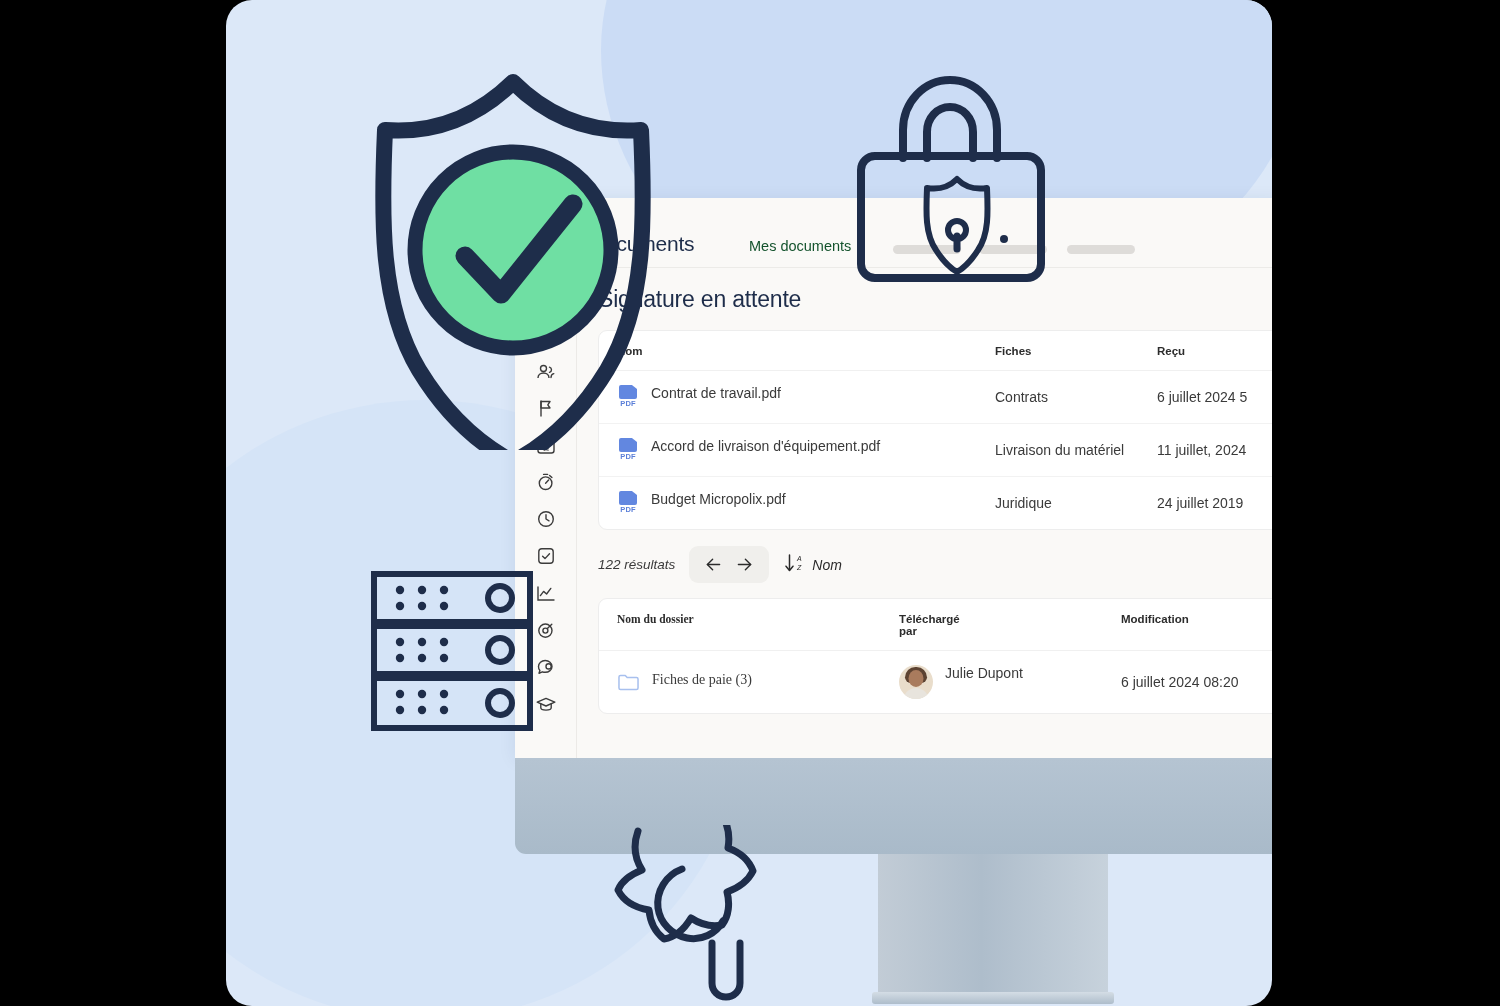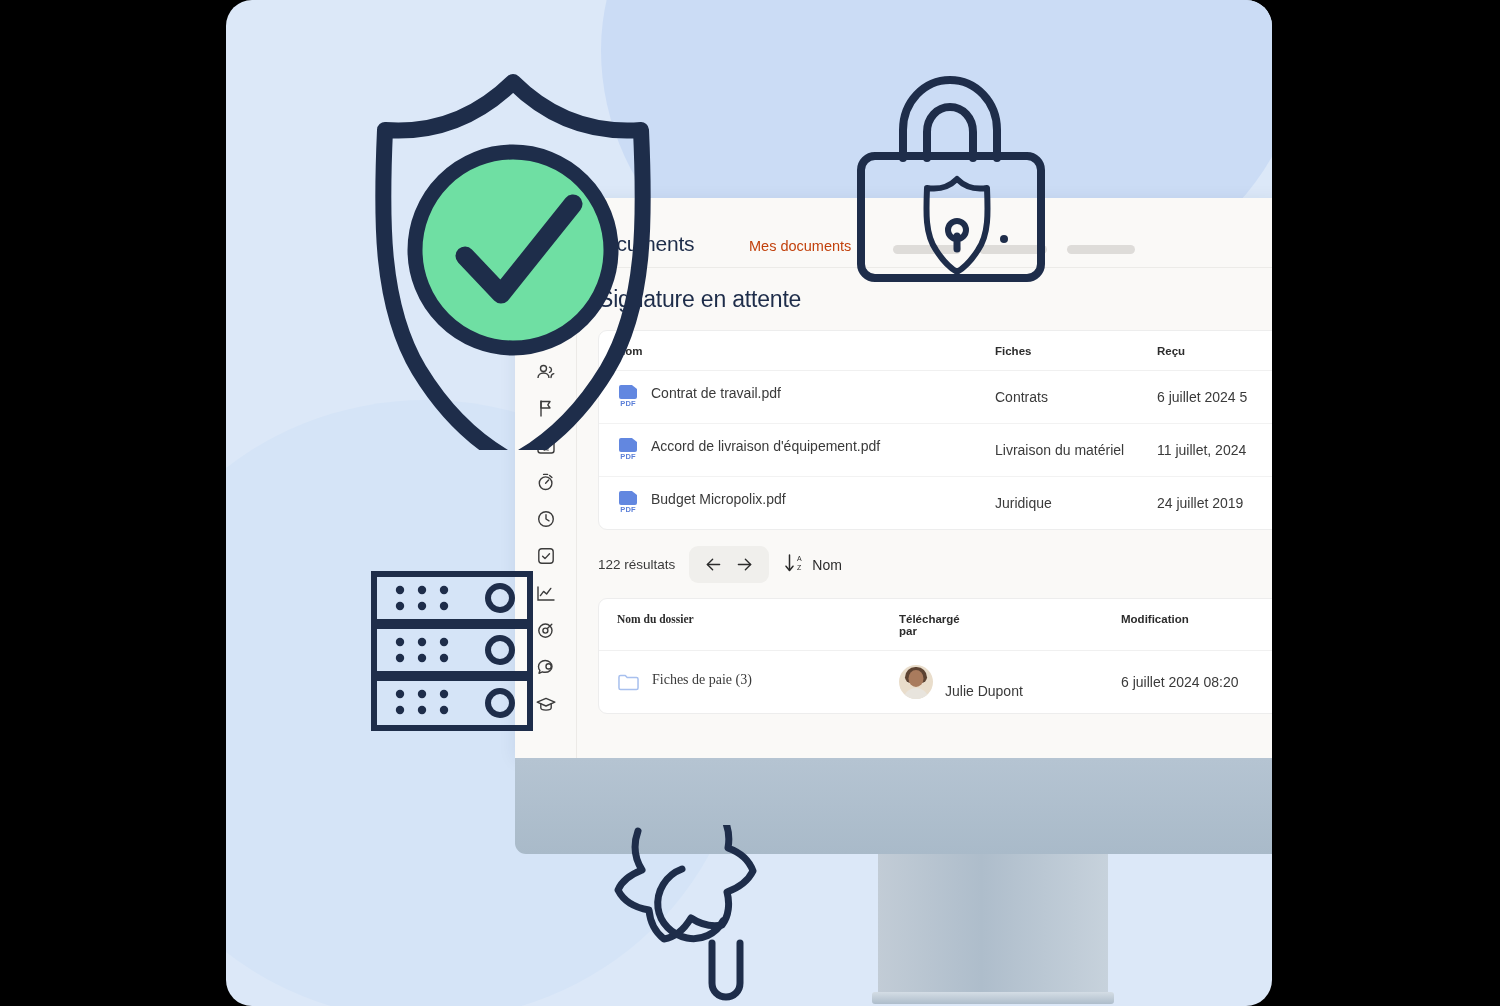--- a/index.html
+++ b/index.html
@@ -51,21 +51,21 @@
     background: #faf9f7;
     border-bottom: 1px solid #ecebe8;
   }
   .app-title {
     position: absolute; left: 75px; top: 34px;
     font-size: 21px; color: #1e2d4a; font-weight: 400;
     letter-spacing: -.2px;
   }
   .tab {
     position: absolute; left: 234px; top: 40px;
-    font-size: 14.5px; color: #c2410c;
+    font-size: 14.5px; color: #14532d;
     padding-bottom: 14px;
   }
   .tab.active { border-bottom: 2px solid #1e2d4a; }
   .navpill {
     position: absolute; top: 47px; height: 9px;
     border-radius: 5px; background: #dedcd9;
   }
   .navpill.p1 { left: 378px; width: 68px; }
   .navpill.p2 { left: 464px; width: 68px; }
   .navpill.p3 { left: 552px; width: 68px; }
@@ -142,33 +142,34 @@
     font-size: 7.5px; font-weight: 700; color: #5b7fd8;
     letter-spacing: .2px; text-align: center;
   }
   
   .folder-ico { width: 23px; height: 20px; flex: 0 0 23px; }
 
   
   .toolbar {
     display: flex; align-items: center; gap: 14px;
     margin: 16px 0 15px 0;
+    font-style: italic;
   }
   .results { font-size: 13.5px; color: #3a3a3a; }
   .pager {
     display: flex; align-items: center; gap: 10px;
     background: #f0efec; border-radius: 9px;
     padding: 8px 14px;
   }
   .pager svg { display: block; }
   .sortbtn { display: flex; align-items: center; gap: 5px; }
   .sortbtn .lab { font-size: 14px; color: #2b2b2b; }
 
   
-  .userc { display: flex; align-items: flex-end; gap: 12px; }
+  .userc { display: flex; align-items: flex-start; gap: 12px; }
   .av {
     width: 34px; height: 34px; border-radius: 50%;
     flex: 0 0 34px; position: relative; overflow: hidden;
   }
   .av.julie { background: #e9ddcb; }
   .av.victor { background: #dce9d6; }
   .av .head {
     position: absolute; left: 50%; transform: translateX(-50%);
     border-radius: 50%;
   }

